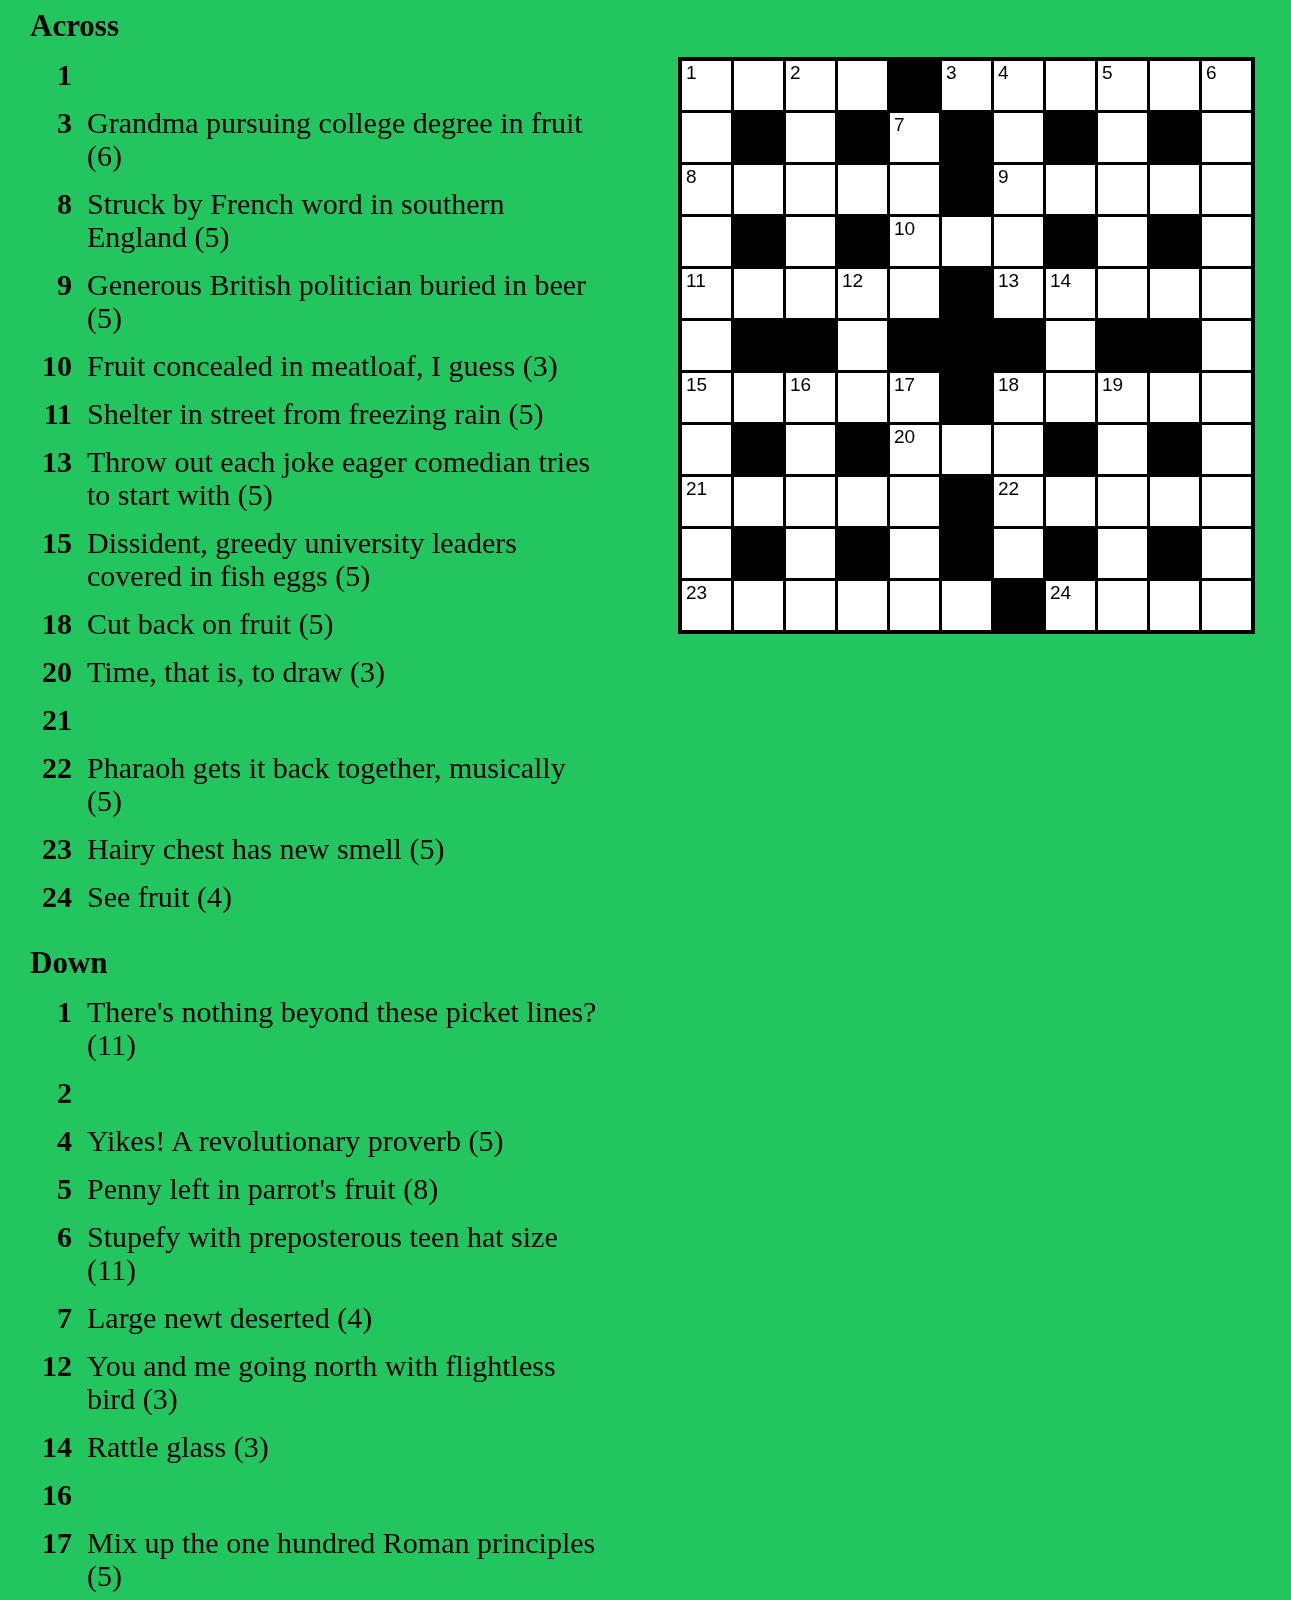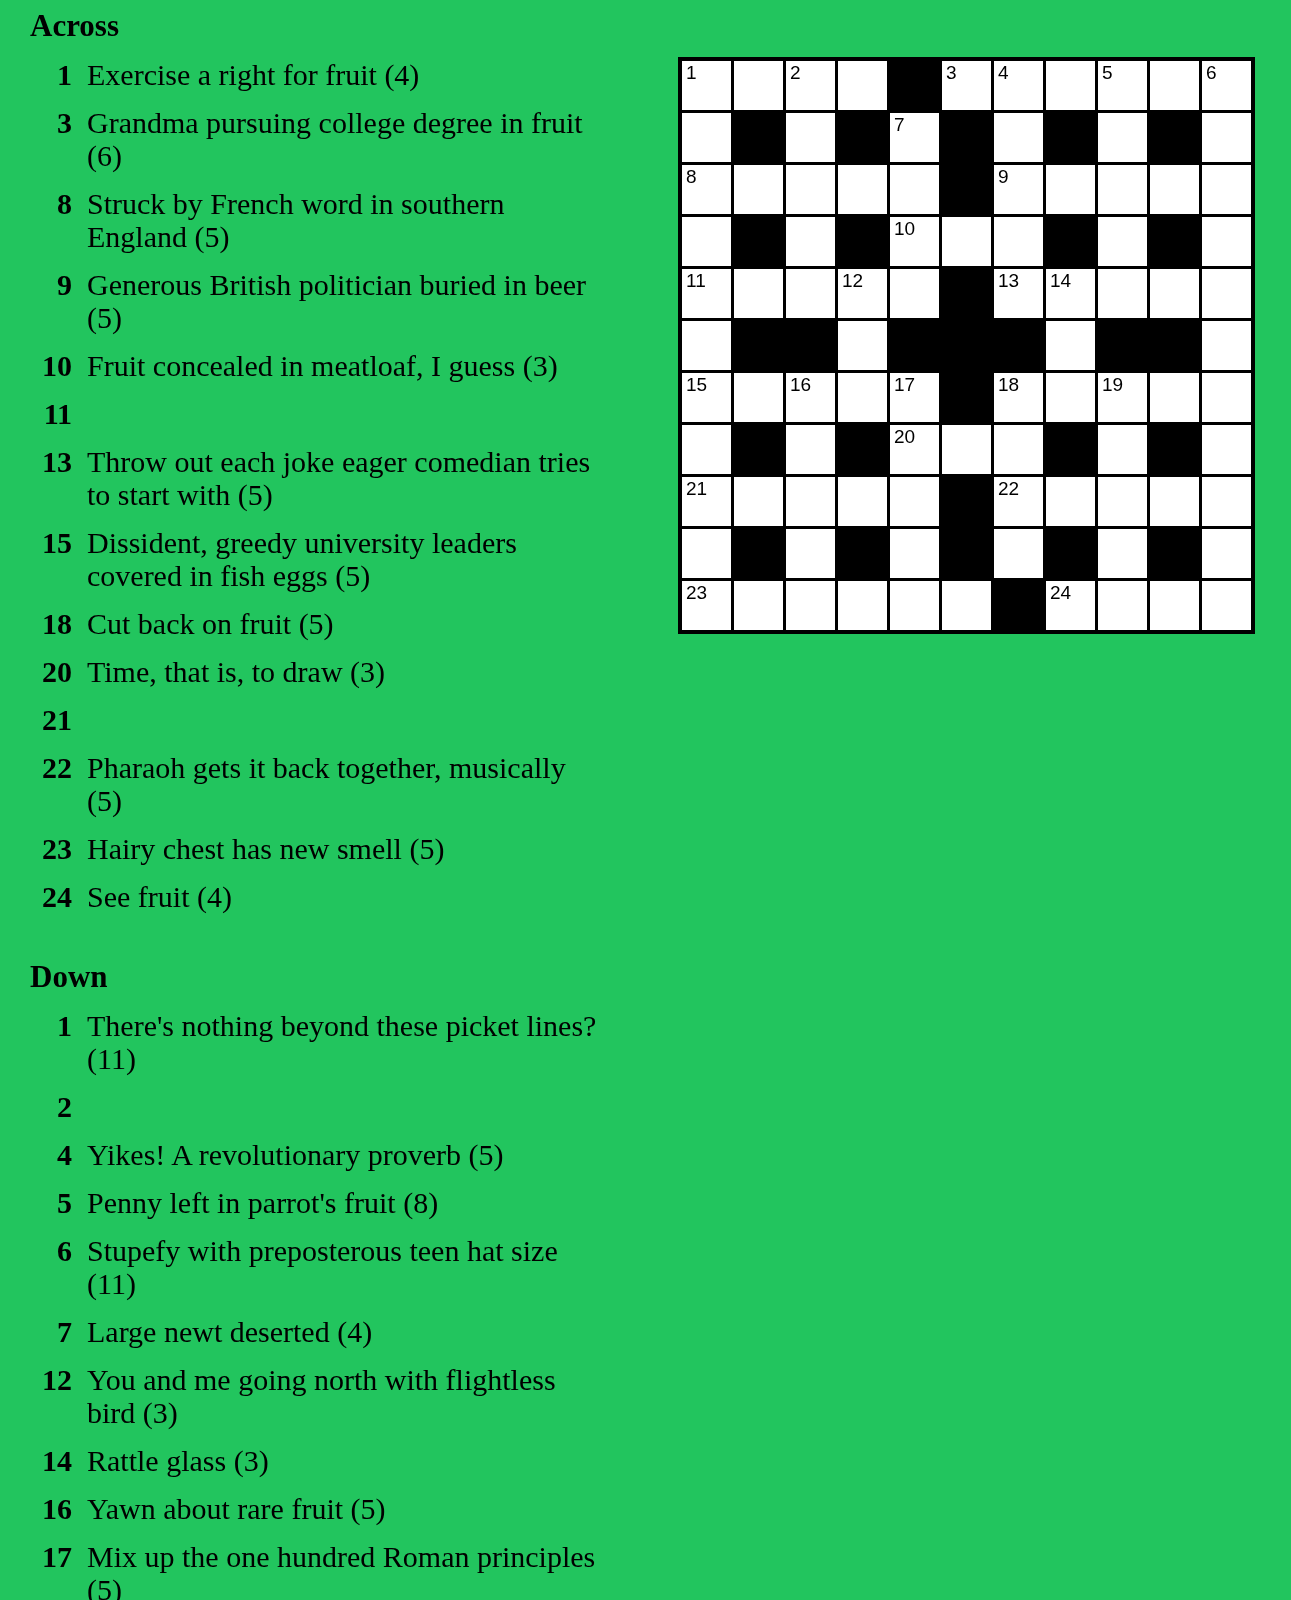--- a/index.html
+++ b/index.html
@@ -24,21 +24,21 @@
     width: 610px;
   }
   .section-heading {
     font-family: "Liberation Serif", serif;
     font-weight: bold;
     font-size: 31px;
     line-height: 36px;
     margin: 0 0 14px 0;
   }
   .section-heading.down-gap {
-    margin-top: 46px;
+    margin-top: 32px;
   }
   .clue-list {
     list-style: none;
     margin: 0;
     padding: 0;
   }
   .clue {
     display: flex;
     align-items: flex-start;
     margin: 0 0 15px 0;
@@ -88,40 +88,40 @@
 </head>
 <body>
 
 <div class="page">
 
   <div class="clues-column">
     <h2 class="section-heading">Across</h2>
     <ol class="clue-list" id="across-list">
         <li class="clue">
           <span class="clue-num">1</span>
-          <span class="clue-text">Exercise a right for fruit (4)</span>
         </li>
         <li class="clue">
           <span class="clue-num">3</span>
           <span class="clue-text">Grandma pursuing college degree in fruit (6)</span>
         </li>
         <li class="clue">
           <span class="clue-num">8</span>
           <span class="clue-text">Struck by French word in southern England (5)</span>
         </li>
         <li class="clue">
           <span class="clue-num">9</span>
           <span class="clue-text">Generous British politician buried in beer (5)</span>
         </li>
         <li class="clue">
           <span class="clue-num">10</span>
           <span class="clue-text">Fruit concealed in meatloaf, I guess (3)</span>
         </li>
         <li class="clue">
           <span class="clue-num">11</span>
+          <span class="clue-text">Shelter in street from freezing rain (5)</span>
         </li>
         <li class="clue">
           <span class="clue-num">13</span>
           <span class="clue-text">Throw out each joke eager comedian tries to start with (5)</span>
         </li>
         <li class="clue">
           <span class="clue-num">15</span>
           <span class="clue-text">Dissident, greedy university leaders covered in fish eggs (5)</span>
         </li>
         <li class="clue">
@@ -177,21 +177,20 @@
         <li class="clue">
           <span class="clue-num">12</span>
           <span class="clue-text">You and me going north with flightless bird (3)</span>
         </li>
         <li class="clue">
           <span class="clue-num">14</span>
           <span class="clue-text">Rattle glass (3)</span>
         </li>
         <li class="clue">
           <span class="clue-num">16</span>
-          <span class="clue-text">Yawn about rare fruit (5)</span>
         </li>
         <li class="clue">
           <span class="clue-num">17</span>
           <span class="clue-text">Mix up the one hundred Roman principles (5)</span>
         </li>
       </ol>
   </div>
 
   <div class="crossword-grid" id="grid">
       <div class="cell">

